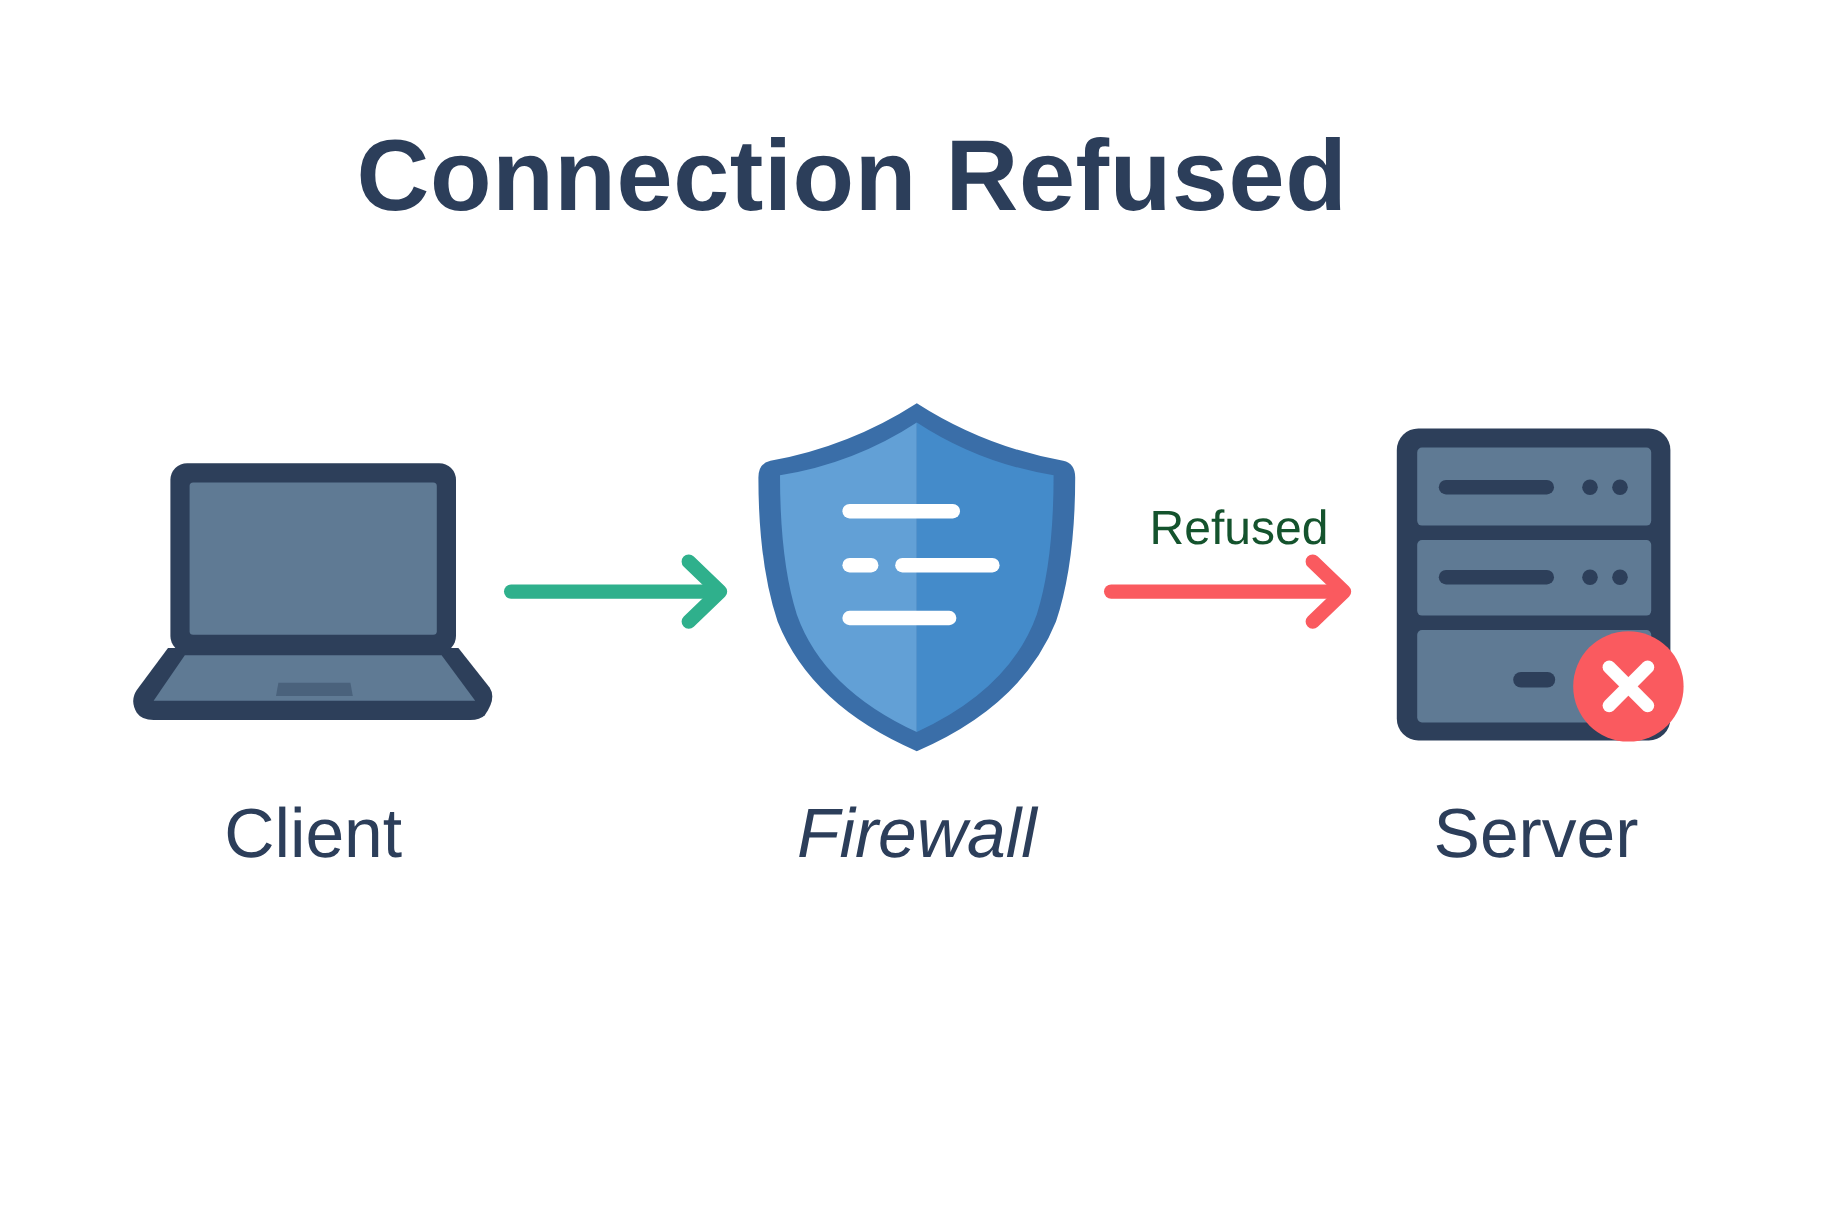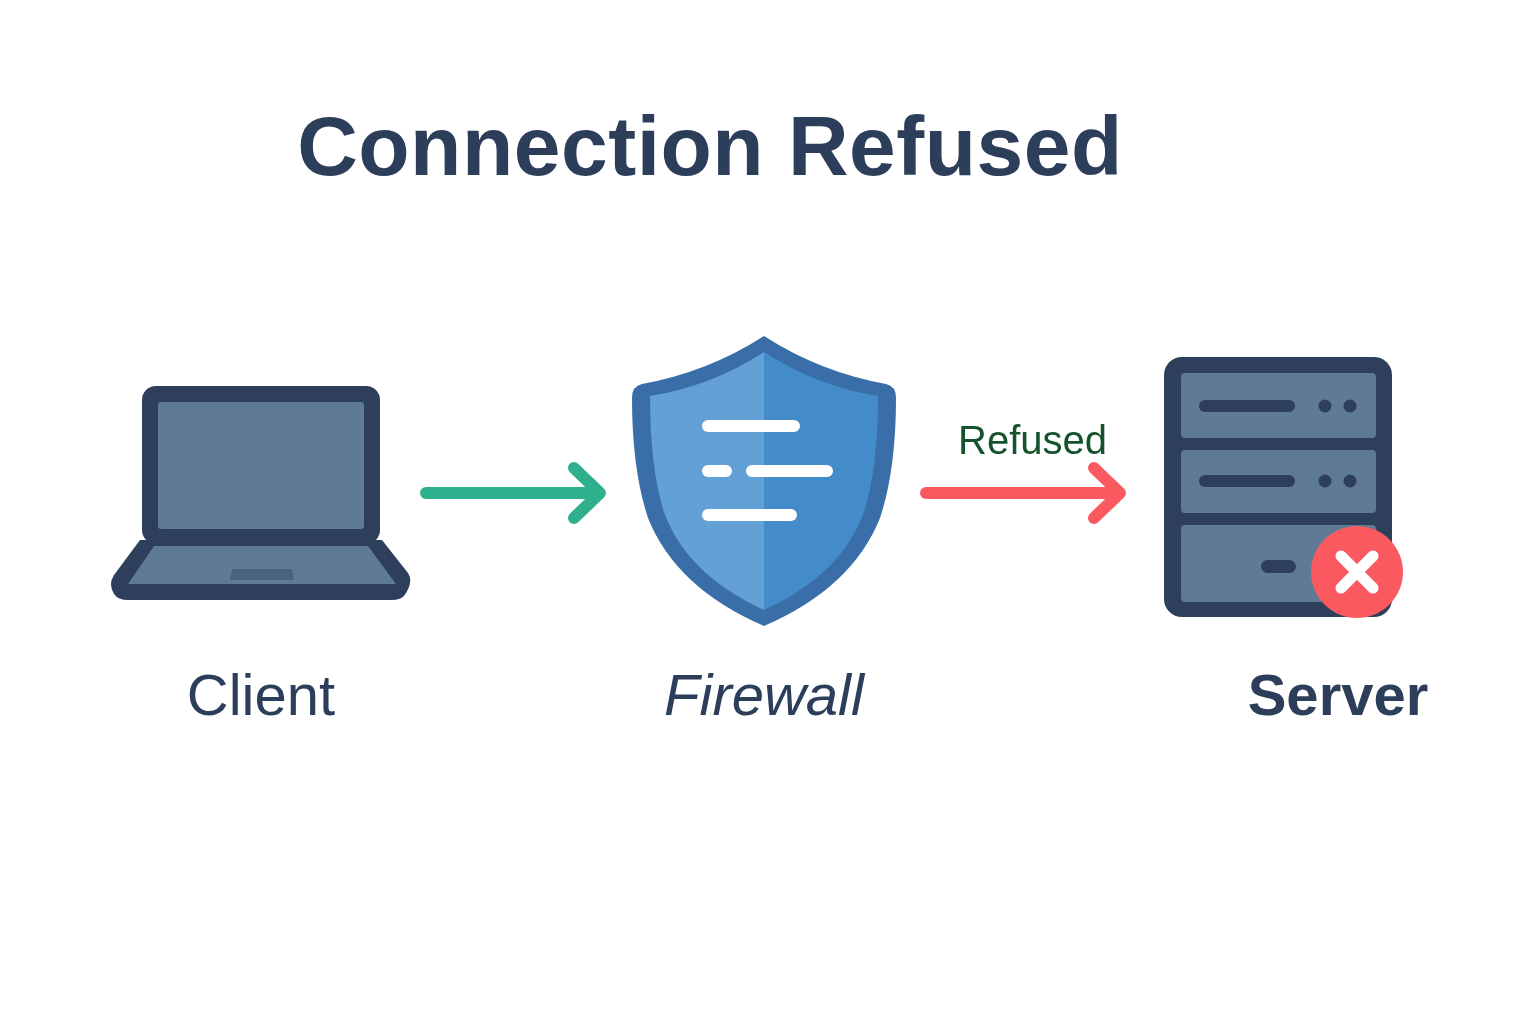--- a/index.html
+++ b/index.html
@@ -77,13 +77,13 @@
     <circle cx="1357" cy="572" r="46" fill="#fa5a5f"></circle>
     <line x1="1341" y1="556" x2="1373" y2="588" stroke="#ffffff" stroke-width="11" stroke-linecap="round"></line>
     <line x1="1373" y1="556" x2="1341" y2="588" stroke="#ffffff" stroke-width="11" stroke-linecap="round"></line>
   </g>
 </svg>
 
 <div class="edge-label">Refused</div>
 
 <div class="node-label" style="left:111px;">Client</div>
 <div class="node-label" style="left:614px;font-style:italic;">Firewall</div>
-<div class="node-label" style="left:1188px;font-weight:bold;">Server</div>
+<div class="node-label" style="left:1130px;">Server</div>
 
 </body></html>

